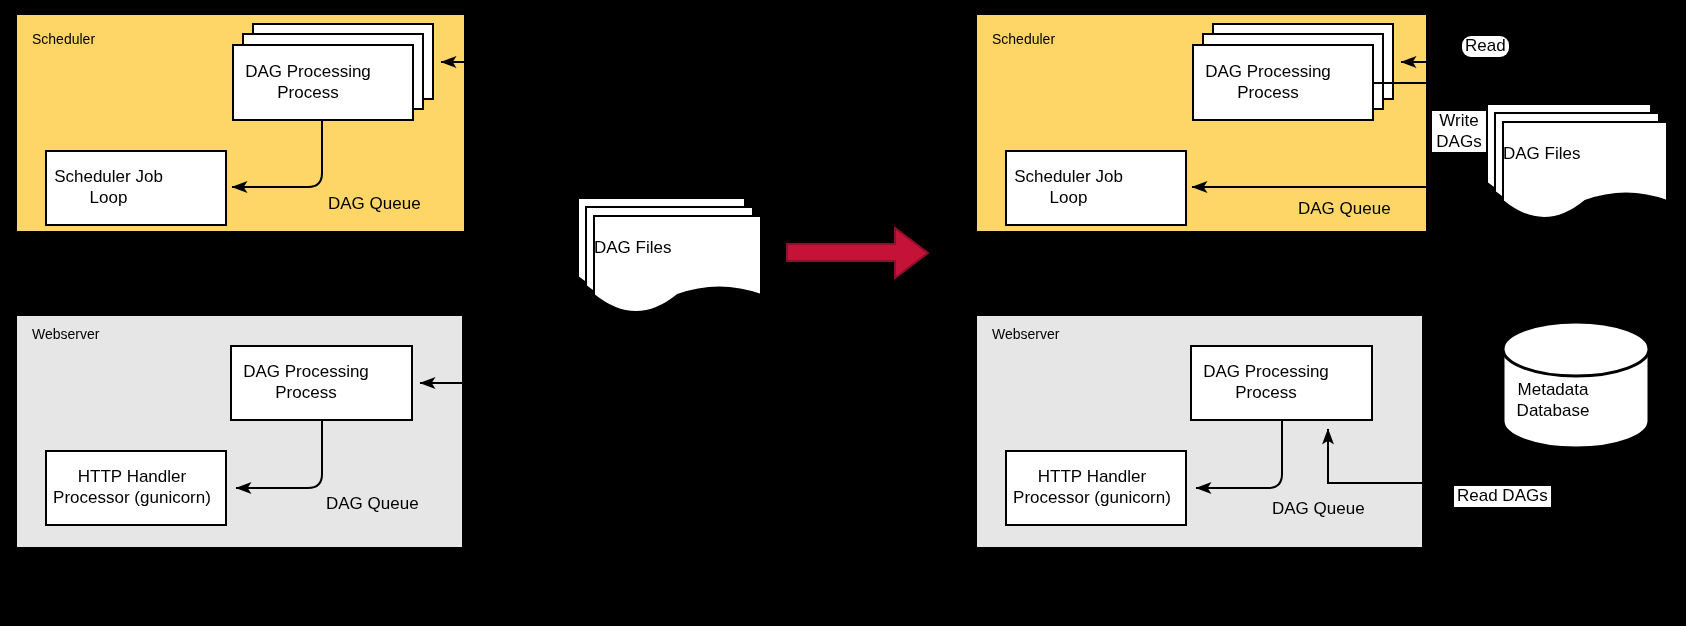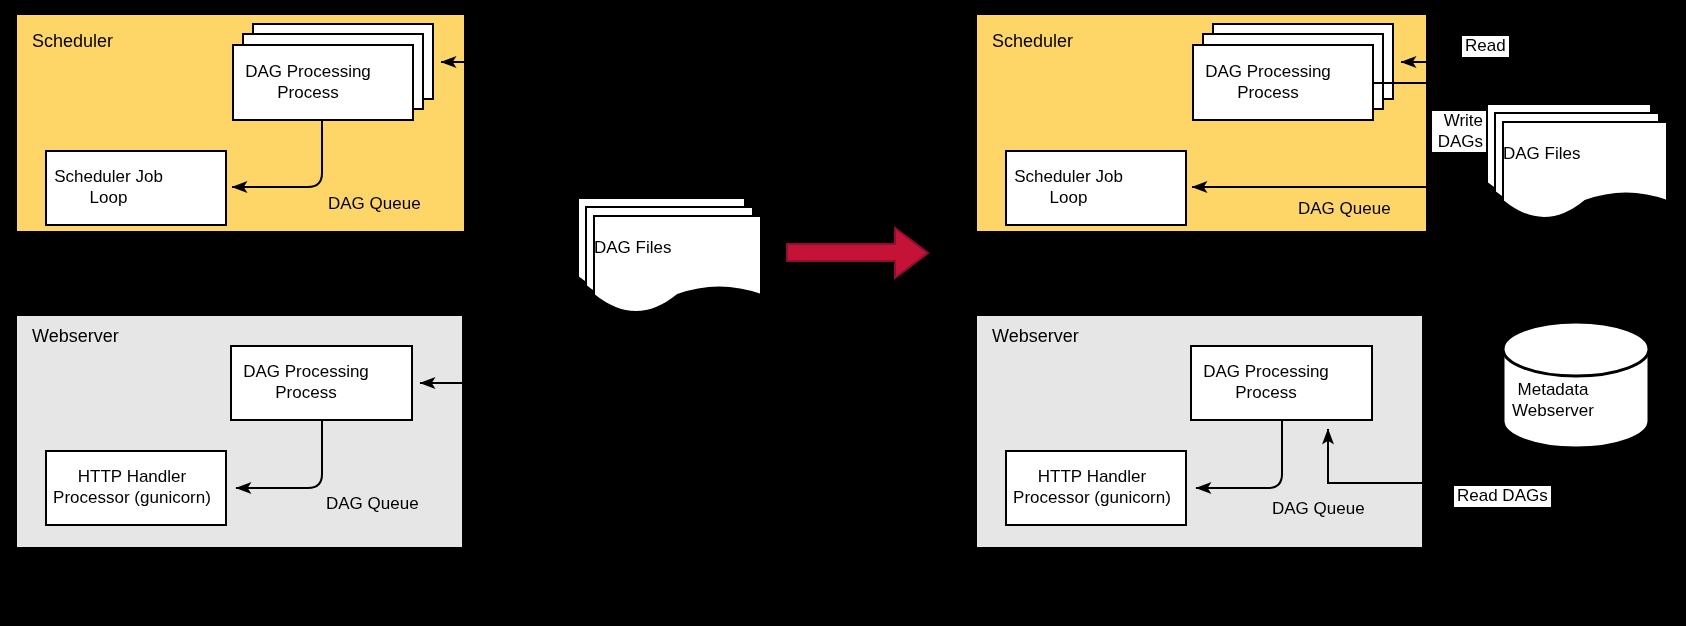--- a/index.html
+++ b/index.html
@@ -2,21 +2,21 @@
 <html><head>
 <meta charset="utf-8">
 <style>
   html,body{margin:0;padding:0;background:#000;}
   #stage{
     position:relative;width:1686px;height:626px;background:#000000;
     font-family:"Liberation Sans","DejaVu Sans",sans-serif;color:#000;overflow:hidden;
   }
   #diagram-svg{position:absolute;left:0;top:0;}
   .lbl{position:absolute;color:#000;font-size:17px;line-height:1.22;}
-  .panel-title{font-size:18px;white-space:nowrap;}
+  .panel-title{font-size:14px;white-space:nowrap;}
   .box-label{
     display:flex;align-items:center;justify-content:flex-start;text-align:center;
   }
   .box-label>span{display:block;}
   .conn-label{white-space:nowrap;margin-left:36px;}
   .chip{background:#ffffff;padding:0 3px;white-space:nowrap;}
   .chip-multi{background:#ffffff;padding:0 3px;width:48px;text-align:center;}
 </style>
 </head>
 <body>
@@ -126,20 +126,20 @@
     </div>
   <div class="lbl box-label" style="left:1006px;top:451px;width:180px;height:74px;">
     <span style="width:172px;">HTTP Handler Processor (gunicorn)</span>
     </div>
   <div class="lbl conn-label" style="left:1236px;top:499px;">DAG Queue</div>
 
   <div class="lbl box-label" style="left:1503px;top:122px;width:164px;height:64px;">
     <span>DAG Files</span>
     </div>
   <div class="lbl box-label" style="left:1503px;top:372px;width:146px;height:58px;">
-    <span style="width:100px;">Metadata Webserver</span>
+    <span style="width:100px;">Metadata Database</span>
     </div>
 
-  <div class="lbl chip" style="left:1462px;top:36px;">Read</div>
-  <div class="lbl chip-multi" style="left:1432px;top:111px;text-align:right;">Write DAGs</div>
+  <div class="lbl chip" style="left:1462px;top:36px;border-radius:9px;">Read</div>
+  <div class="lbl chip-multi" style="left:1432px;top:111px;">Write DAGs</div>
   <div class="lbl chip" style="left:1454px;top:486px;">Read DAGs</div>
 
 </div>
 
 </body></html>

